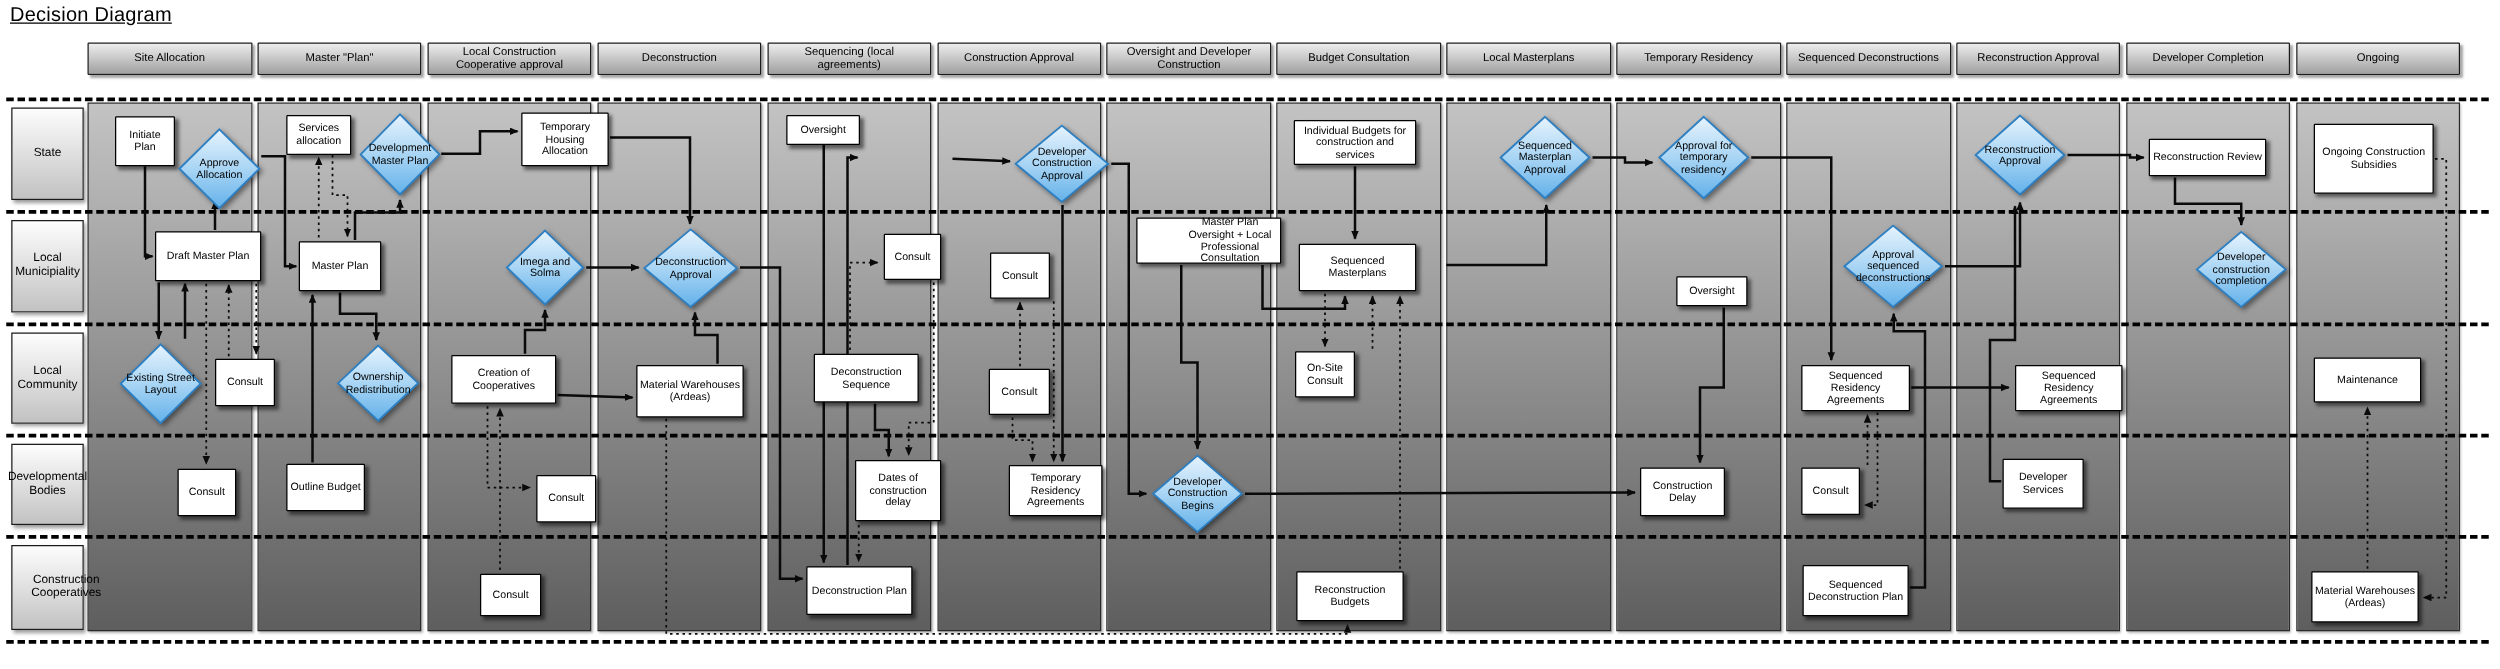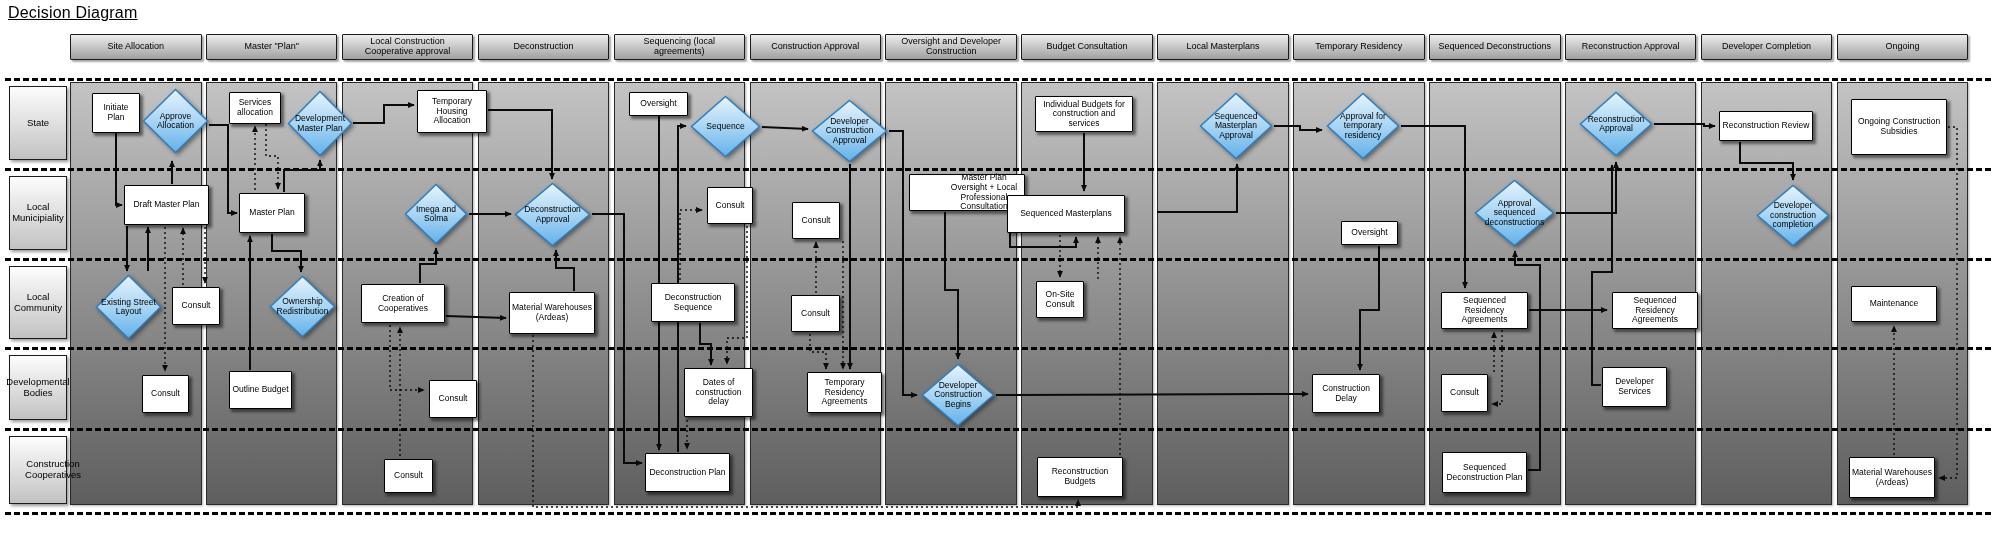--- a/index.html
+++ b/index.html
@@ -145,21 +145,21 @@
     <div class="dash-line" style="top: 258px;"></div>
     <div class="dash-line" style="top: 347px;"></div>
     <div class="dash-line" style="top: 428px;"></div>
     <div class="dash-line" style="top: 512px;"></div>
     <div class="lane-label" style="top: 86px; height: 74px;">State</div>
     <div class="lane-label" style="top: 176px; height: 74px;">Local Municipiality</div>
     <div class="lane-label" style="top: 266px; height: 73px;">Local Community</div>
     <div class="lane-label" style="top: 355px; height: 65px;">Developmental Bodies</div>
     <div class="lane-label" style="top: 436px; height: 68px; padding-left: 32px;">Construction Cooperatives</div>
     <div class="node-box" style="left: 92px; top: 93px; width: 48px; height: 40px;">Initiate Plan</div>
-    <div class="node-diamond" style="left: 142px; top: 88px; width: 67px; height: 66px;">
+    <div class="node-diamond" style="left: 142px; top: 102px; width: 67px; height: 66px;">
       <svg width="67" height="66">
         <polygon points="33.5,1.5 65.5,33 33.5,64.5 1.5,33" fill="url(#dg)"></polygon>
       </svg>
       <div class="diamond-label">Approve Allocation</div>
     </div>
     <div class="node-box" style="left: 124px; top: 185px; width: 85px; height: 40px;">Draft Master Plan</div>
     <div class="node-diamond" style="left: 95px; top: 274px; width: 67px; height: 66px;">
       <svg width="67" height="66">
         <polygon points="33.5,1.5 65.5,33 33.5,64.5 1.5,33" fill="url(#dg)"></polygon>
       </svg>
@@ -193,26 +193,20 @@
     <div class="node-box" style="left: 429px; top: 380px; width: 48px; height: 38px;">Consult</div>
     <div class="node-box" style="left: 384px; top: 459px; width: 49px; height: 34px;">Consult</div>
     <div class="node-diamond" style="left: 514px; top: 182px; width: 77px; height: 65px;">
       <svg width="77" height="65">
         <polygon points="38.5,1.5 75.5,32.5 38.5,63.5 1.5,32.5" fill="url(#dg)"></polygon>
       </svg>
       <div class="diamond-label">Deconstruction Approval</div>
     </div>
     <div class="node-box" style="left: 509px; top: 292px; width: 86px; height: 42px;">Material Warehouses (Ardeas)</div>
     <div class="node-box" style="left: 629px; top: 92px; width: 59px; height: 24px;">Oversight</div>
-    <div class="node-diamond" style="left: 690px; top: 95px; width: 71px; height: 63px;">
-      <svg width="71" height="63">
-        <polygon points="35.5,1.5 69.5,31.5 35.5,61.5 1.5,31.5" fill="url(#dg)"></polygon>
-      </svg>
-      <div class="diamond-label">Sequence</div>
-    </div>
     <div class="node-box" style="left: 707px; top: 187px; width: 46px; height: 37px;">Consult</div>
     <div class="node-box" style="left: 651px; top: 283px; width: 84px; height: 39px;">Deconstruction Sequence</div>
     <div class="node-box" style="left: 684px; top: 368px; width: 69px; height: 49px;">Dates of construction delay</div>
     <div class="node-box" style="left: 645px; top: 453px; width: 85px; height: 39px;">Deconstruction Plan</div>
     <div class="node-diamond" style="left: 811px; top: 99px; width: 77px; height: 64px;">
       <svg width="77" height="64">
         <polygon points="38.5,1.5 75.5,32 38.5,62.5 1.5,32" fill="url(#dg)"></polygon>
       </svg>
       <div class="diamond-label">Developer Construction Approval</div>
     </div>
@@ -220,21 +214,21 @@
     <div class="node-box" style="left: 791px; top: 295px; width: 49px; height: 37px;">Consult</div>
     <div class="node-box" style="left: 807px; top: 372px; width: 75px; height: 41px;">Temporary Residency Agreements</div>
     <div class="node-box" style="left: 909px; top: 174px; width: 116px; height: 37px; padding-left: 36px;">Master Plan Oversight + Local Professional Consultation</div>
     <div class="node-diamond" style="left: 921px; top: 363px; width: 74px; height: 64px;">
       <svg width="74" height="64">
         <polygon points="37,1.5 72.5,32 37,62.5 1.5,32" fill="url(#dg)"></polygon>
       </svg>
       <div class="diamond-label">Developer Construction Begins</div>
     </div>
     <div class="node-box" style="left: 1035px; top: 96px; width: 98px; height: 36px;">Individual Budgets for construction and services</div>
-    <div class="node-box" style="left: 1007px; top: 195px; width: 118px; height: 38px; text-align: center;">Sequenced Masterplans</div>
+    <div class="node-box" style="left: 1039px; top: 195px; width: 94px; height: 38px; text-align: center;">Sequenced Masterplans</div>
     <div class="node-box" style="left: 1036px; top: 281px; width: 48px; height: 37px;">On-Site Consult</div>
     <div class="node-box" style="left: 1037px; top: 457px; width: 86px; height: 40px;">Reconstruction Budgets</div>
     <div class="node-diamond" style="left: 1199px; top: 92px; width: 74px; height: 68px;">
       <svg width="74" height="68">
         <polygon points="37,1.5 72.5,34 37,66.5 1.5,34" fill="url(#dg)"></polygon>
       </svg>
       <div class="diamond-label">Sequenced Masterplan Approval</div>
     </div>
     <div class="node-diamond" style="left: 1326px; top: 92px; width: 74px; height: 68px;">
       <svg width="74" height="68">

